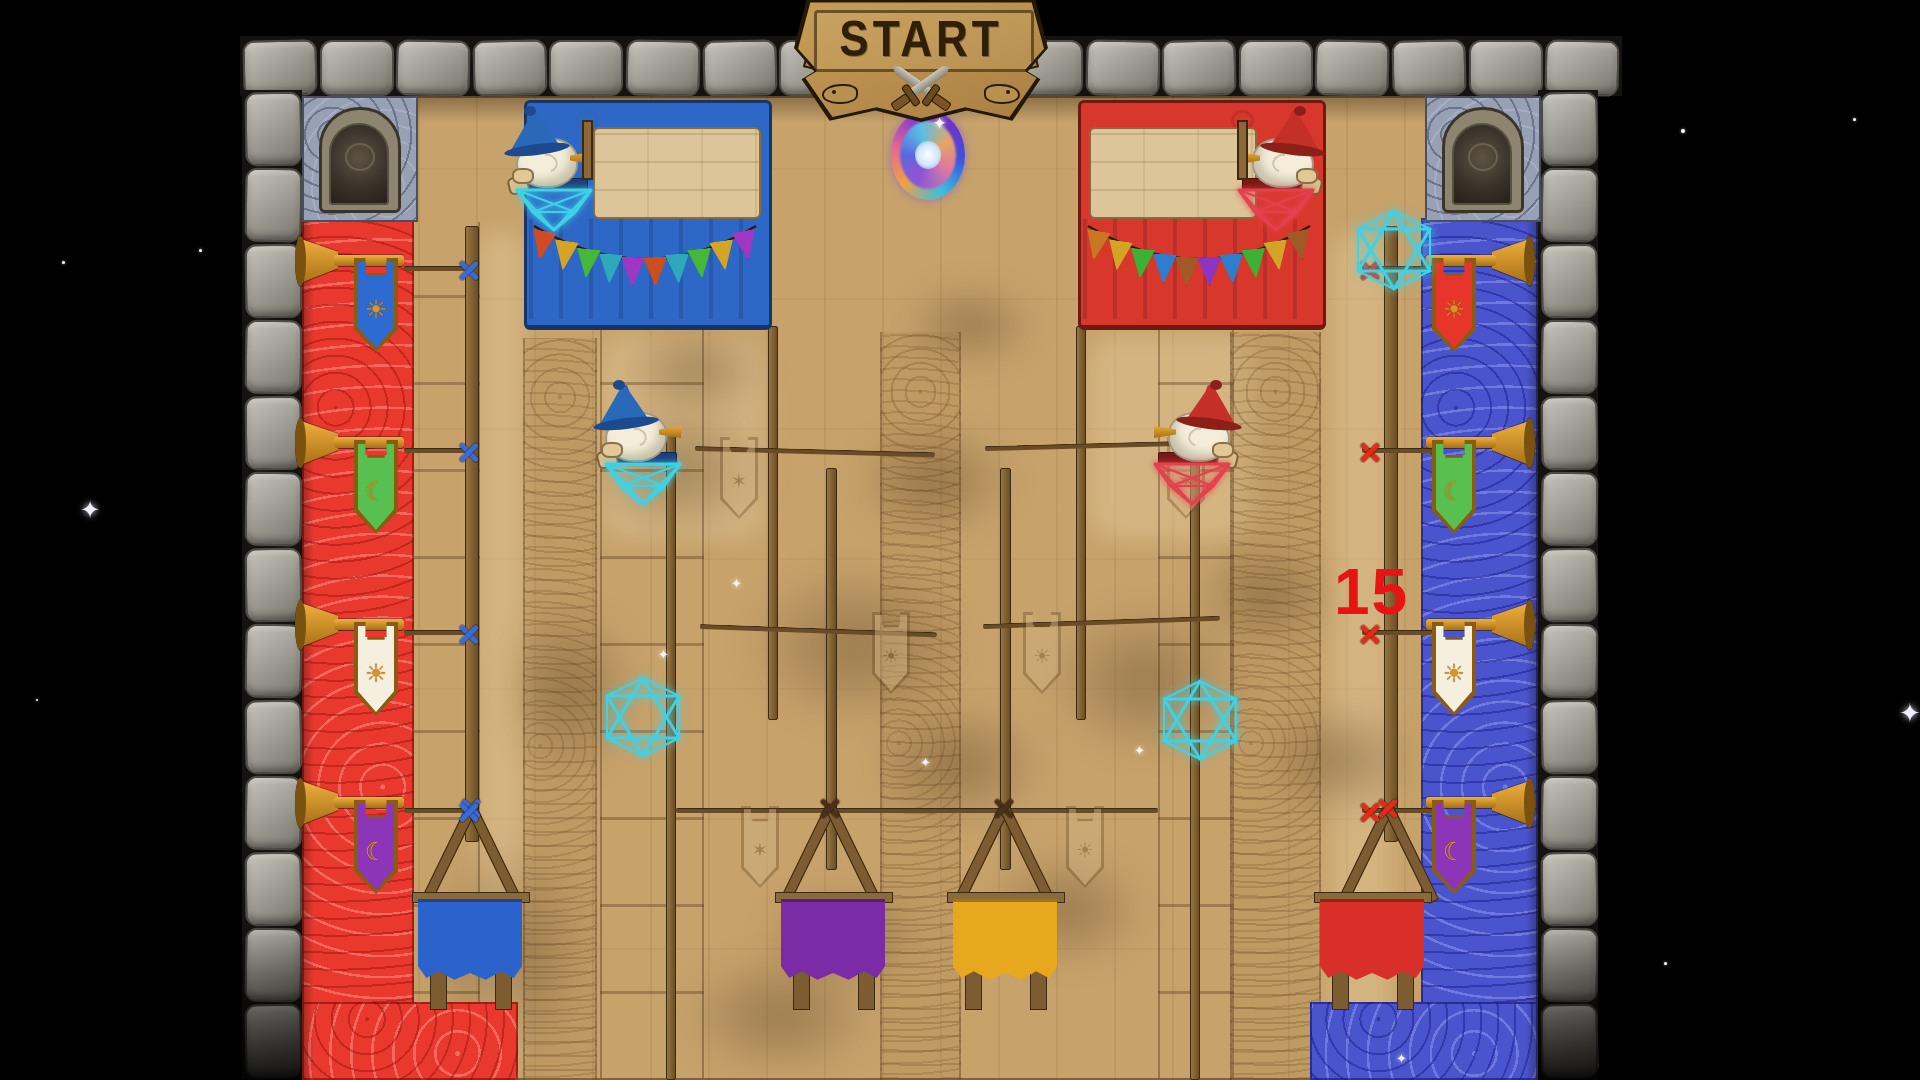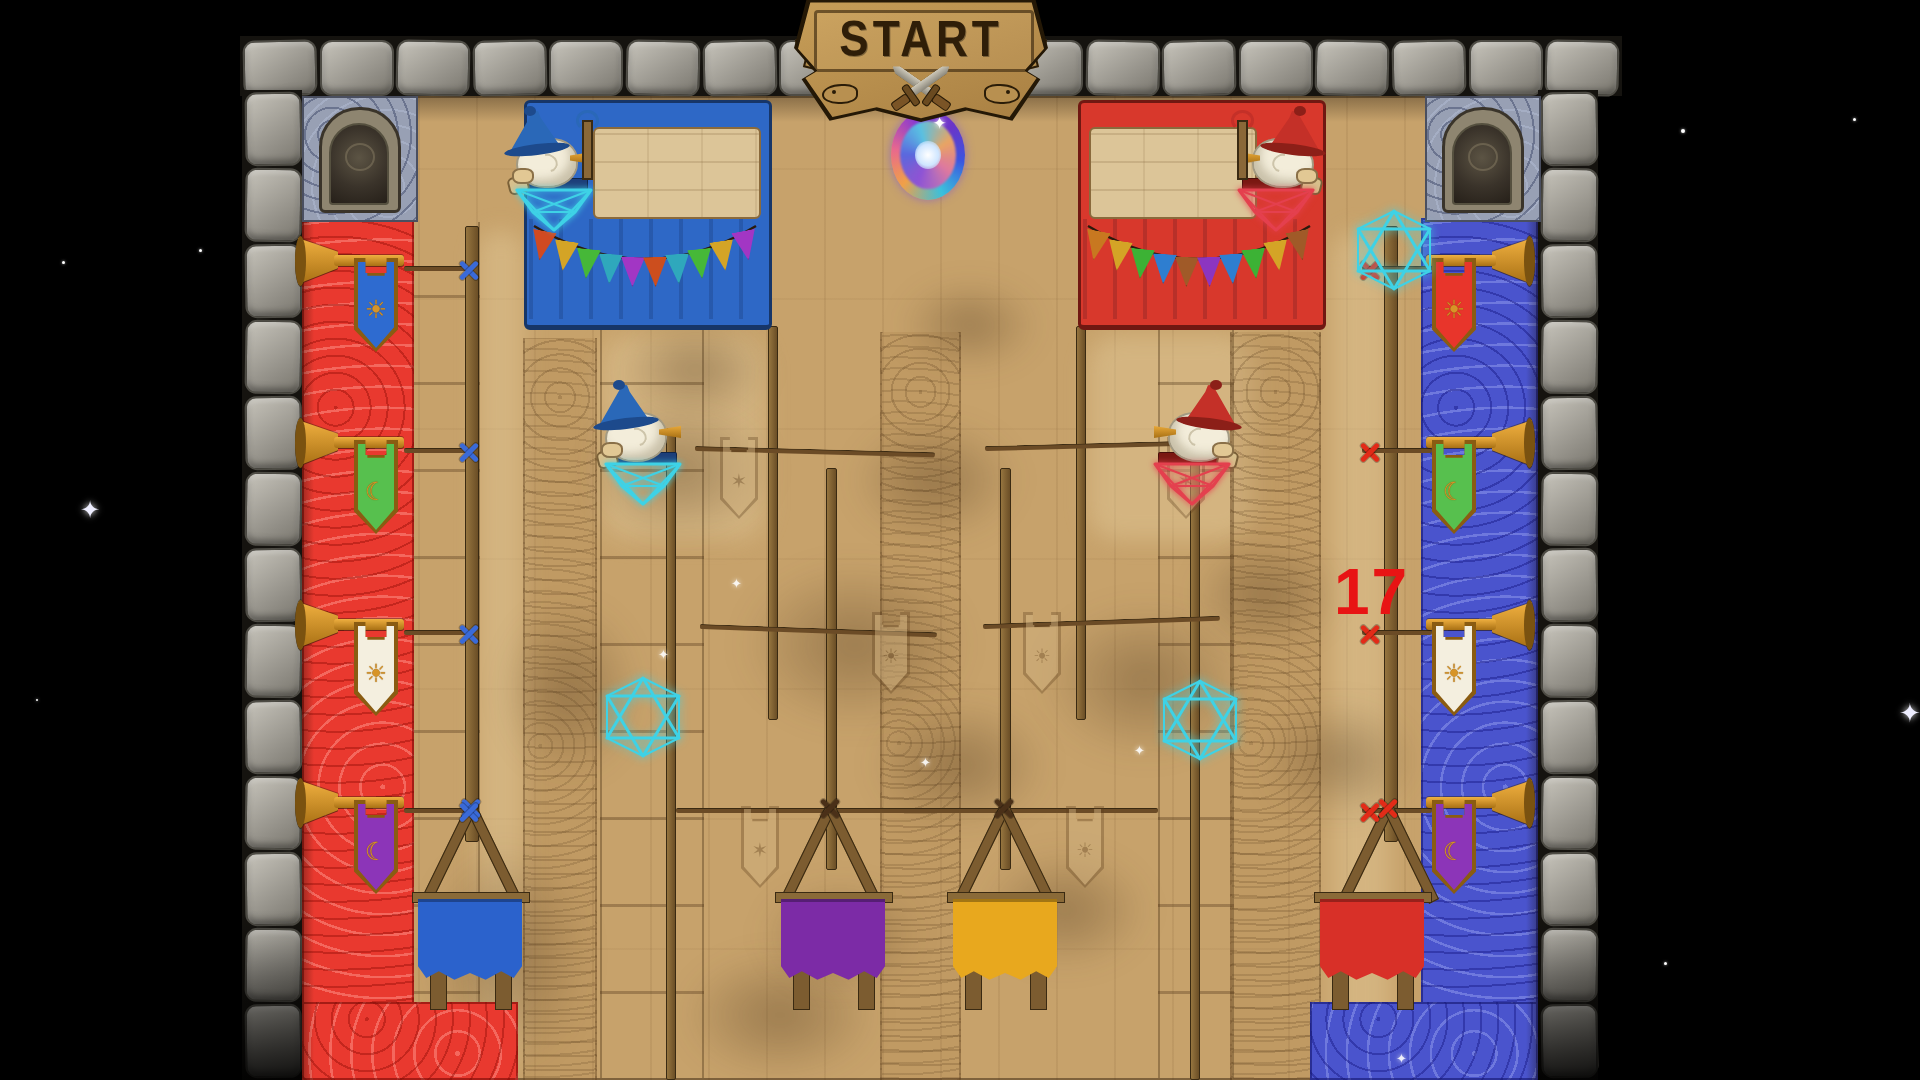--- a/index.html
+++ b/index.html
@@ -239,21 +239,21 @@
       <div class="abs flag" style="left: 179px; top: 23.32px; width: 24px; height: 30px; background: rgb(212, 164, 38); transform: rotate(-8.4deg); transform-origin: 50% 0px;"></div>
       <div class="abs flag" style="left: 201px; top: 13.08px; width: 24px; height: 30px; background: rgb(160, 90, 40); transform: rotate(-10.8deg); transform-origin: 50% 0px;"></div>
     </div>
 
   <div id="portal" class="abs" style="left:891px;top:110px;width:74px;height:90px;z-index:11;">
     <div class="p-inner"></div>
     <div class="p-core"></div>
     <div class="p-spark">✦</div>
   </div>
 
-  <div id="score" class="abs" style="left: 1334px; top: 560px; z-index: 12; color: rgb(232, 20, 20);">17</div>
+  <div id="score" class="abs" style="left: 1334px; top: 560px; z-index: 12; color: rgb(232, 20, 20);">15</div>
 
   <div id="sign" class="abs" style="left:798px;top:0;width:246px;height:122px;z-index:20;">
     <div class="sign-ray" style="left:4px;top:14px;transform:rotate(-38deg);"></div>
     <div class="sign-ray" style="left:-2px;top:36px;transform:rotate(-14deg);"></div>
     <div class="sign-ray" style="left:6px;top:58px;transform:rotate(14deg);"></div>
     <div class="sign-ray" style="right:4px;top:14px;transform:rotate(38deg);"></div>
     <div class="sign-ray" style="right:-2px;top:36px;transform:rotate(14deg);"></div>
     <div class="sign-ray" style="right:6px;top:58px;transform:rotate(-14deg);"></div>
     <div id="sign-back" class="sign-clip"></div>
     <div id="sign-front" class="sign-clip">

